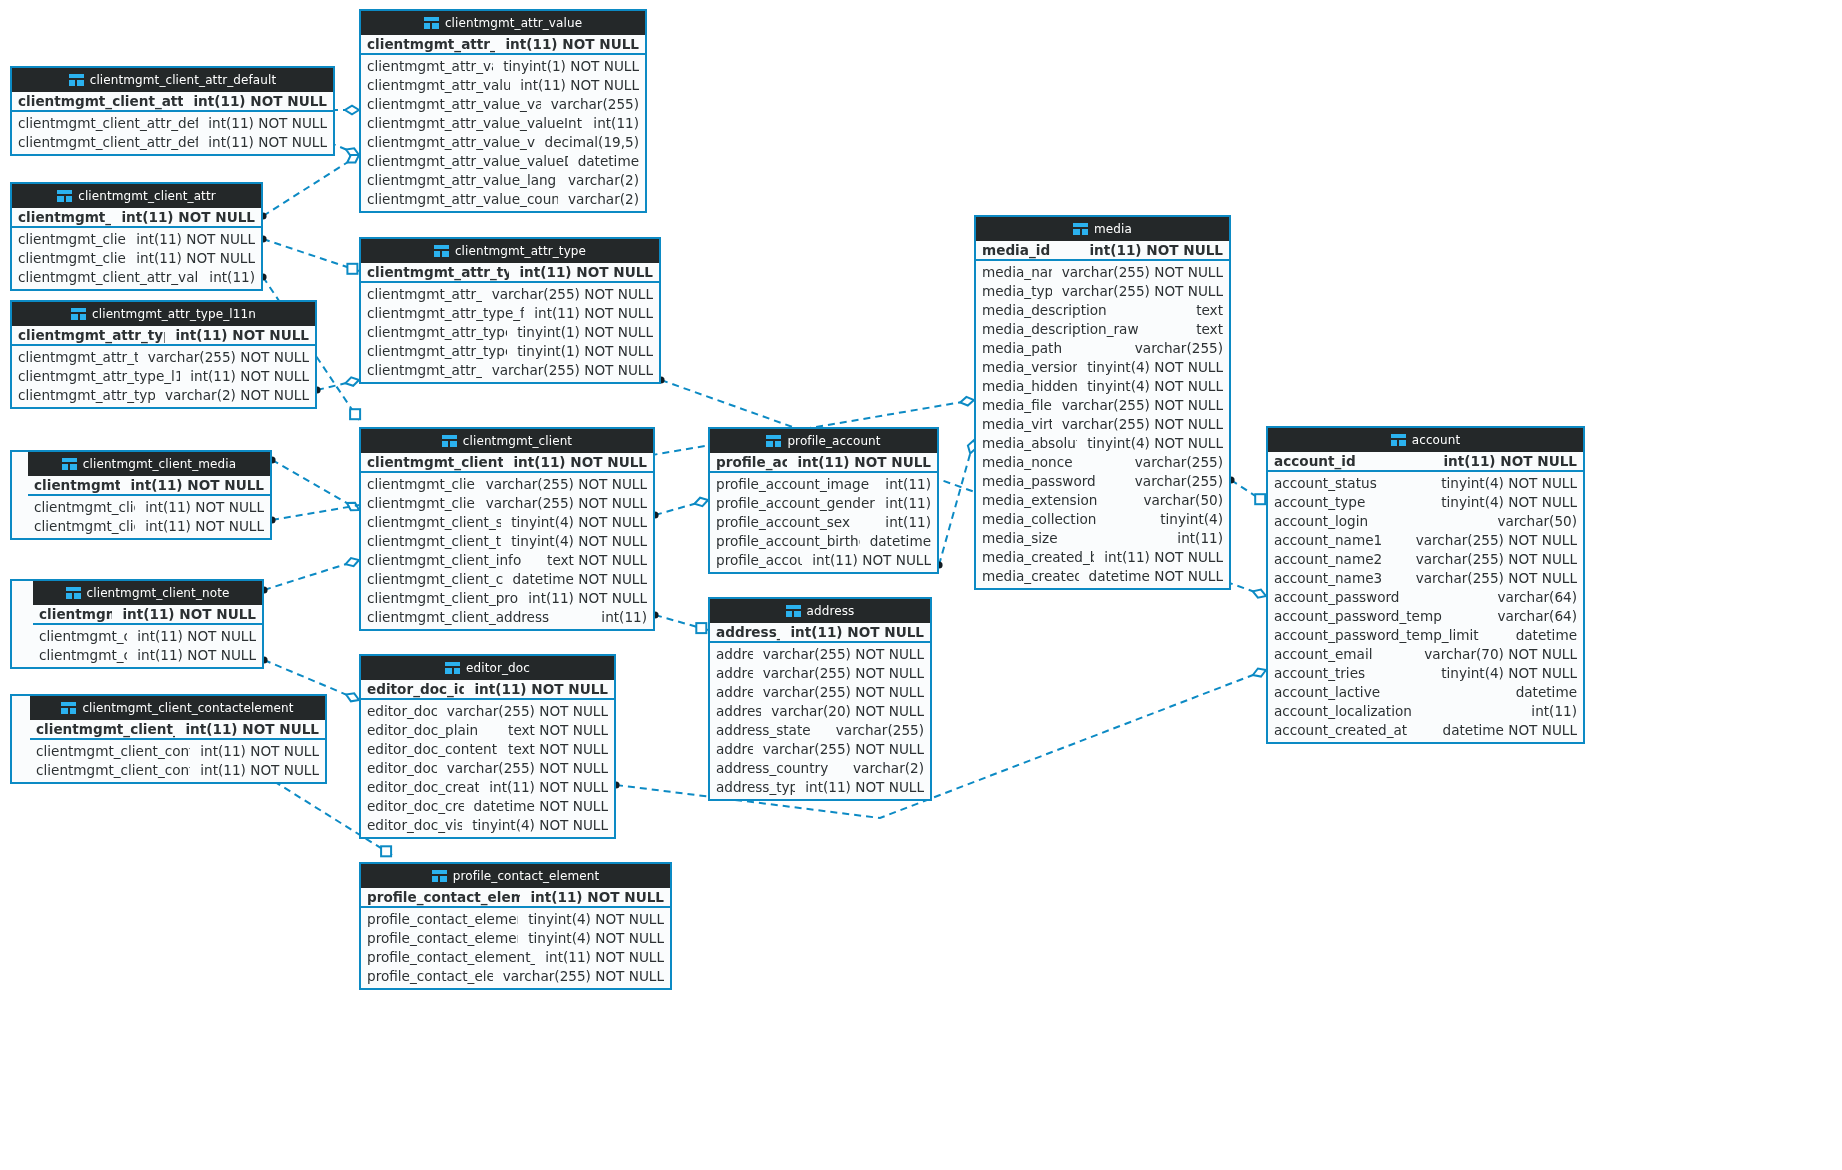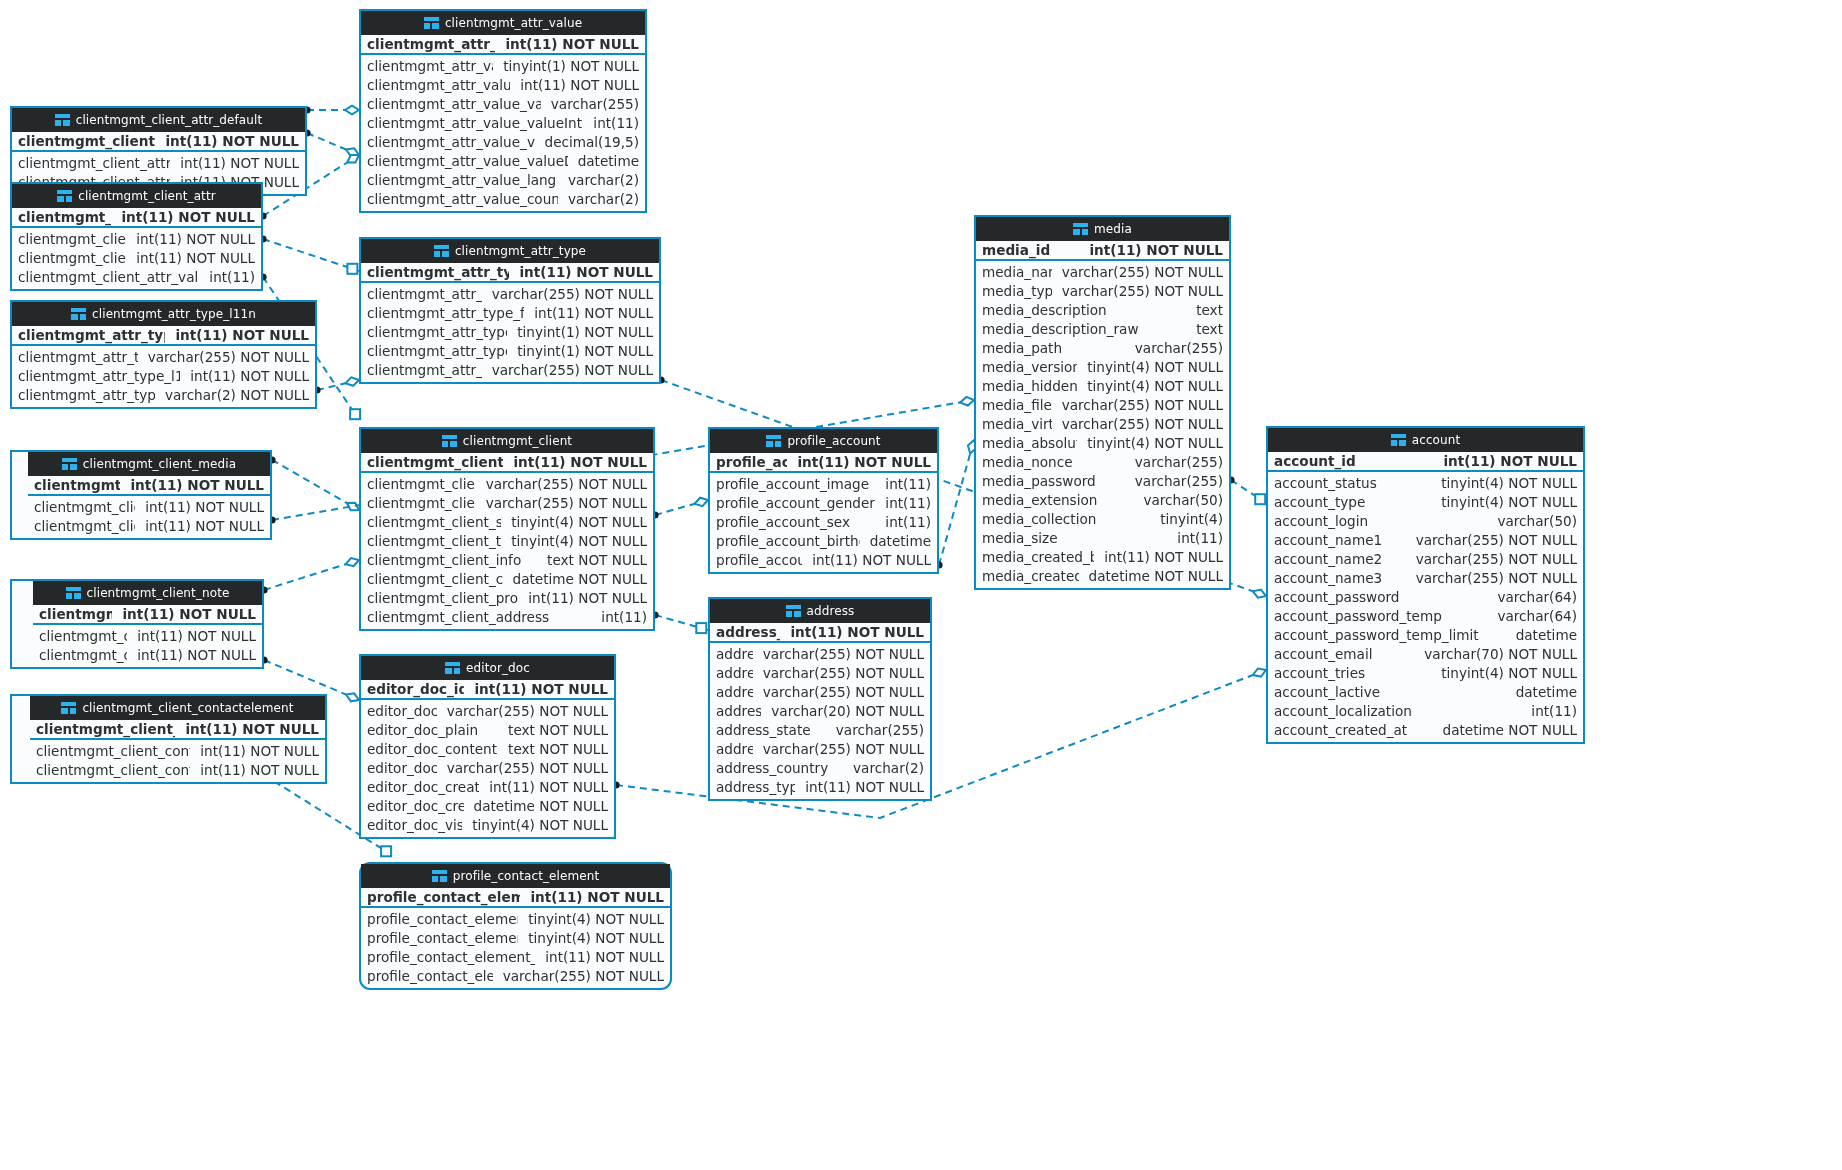--- a/index.html
+++ b/index.html
@@ -113,21 +113,21 @@
         <path d="M1231 480 L1266 503" fill="none" stroke="#0c8ac4" stroke-width="2" stroke-dasharray="7 5" stroke-linecap="butt"></path>
         <circle cx="1231" cy="480" r="3.6" fill="#111c22"></circle>
         <rect x="1255.2" y="494.2" width="10" height="10" fill="#ffffff" stroke="#0c8ac4" stroke-width="2"></rect>
       </g>
       <g>
         <path d="M616 785 L880 818 L1266 670" fill="none" stroke="#0c8ac4" stroke-width="2" stroke-dasharray="7 5" stroke-linecap="butt"></path>
         <circle cx="616" cy="785" r="3.6" fill="#111c22"></circle>
         <polygon points="1266.0,670.0 1261.0,676.6 1252.9,675.0 1257.9,668.5" fill="#ffffff" stroke="#0c8ac4" stroke-width="2"></polygon>
       </g>
     </svg>
-<div class="tbl" style="left: 10px; top: 66px; width: 297px; margin-top: 40px;">
+<div class="tbl" style="left: 10px; top: 66px; width: 325px;">
       <div class="tbl-head">
         <span class="ticon">
           <i class="b1"></i>
           <i class="b2"></i>
           <i class="b3"></i>
         </span>
         <span class="tname">clientmgmt_client_attr_default</span>
       </div>
       <div class="pkwrap">
         <div class="row pk">
@@ -461,21 +461,21 @@
         <div class="row">
           <span class="col">editor_doc_created_at</span>
           <span class="typ">datetime NOT NULL</span>
         </div>
         <div class="row">
           <span class="col">editor_doc_visible</span>
           <span class="typ">tinyint(4) NOT NULL</span>
         </div>
       </div>
     </div>
-    <div class="tbl" style="left: 359px; top: 862px; width: 313px; border-radius: 11px;">
+    <div class="tbl" style="left: 359px; top: 862px; width: 313px;">
       <div class="tbl-head">
         <span class="ticon">
           <i class="b1"></i>
           <i class="b2"></i>
           <i class="b3"></i>
         </span>
         <span class="tname">profile_contact_element</span>
       </div>
       <div class="pkwrap">
         <div class="row pk">

